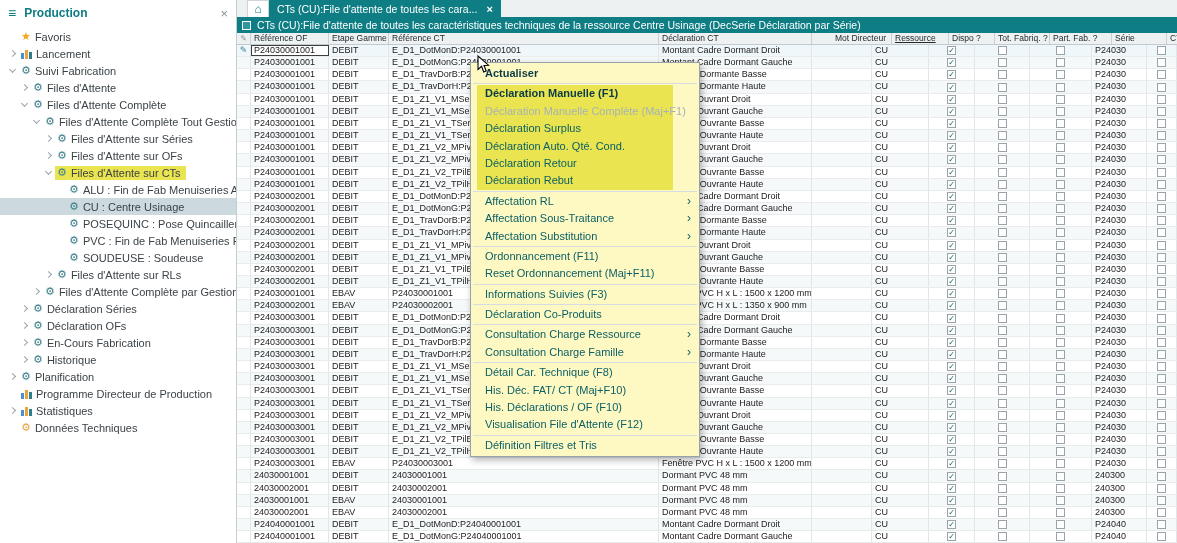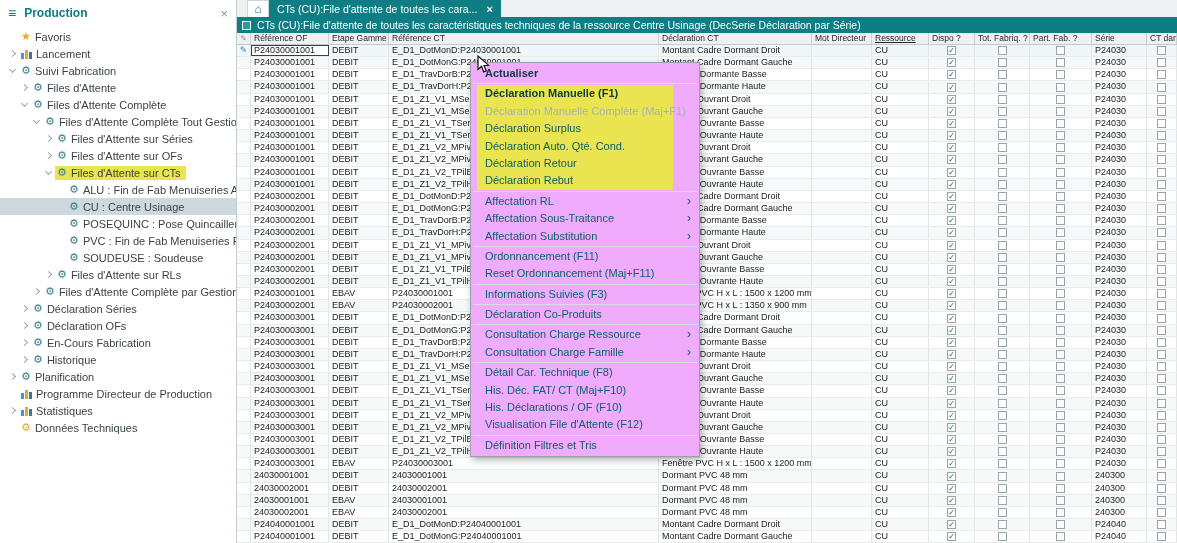--- a/index.html
+++ b/index.html
@@ -43,21 +43,21 @@
   .trow { display:flex; height:12.17px; border-bottom:1px solid #e8eced; background:#fff; }
   .trow.alt { background:#f6f9fa; }
   .trow.current { background:#f0f7fb; }
   .cell { flex:none; border-right:1px solid #e2e6e9; padding:0 3px; line-height:11px; overflow:hidden; white-space:nowrap; }
   .cell.focus { outline:1.5px solid #3a3f44; outline-offset:-1.5px; background:#fff; }
   .selcell { padding:0 1px; display:flex; align-items:center; justify-content:center; }
   .checkcell { display:flex; align-items:center; justify-content:center; padding:0; }
   .checkbox { width:9px; height:9px; border:1px solid #9aa3a9; background:#fff; font-size:8px; line-height:8px; text-align:center; color:#11655f; cursor:pointer; }
 
   
-  #contextMenu { position:absolute; left:470px; top:62px; width:230px; background:#f0abfc; border:1px solid #98a2a8; box-shadow:2px 3px 7px rgba(0,0,0,.3); padding:2px 0; z-index:10; font-size:11px; }
+  #contextMenu { position:absolute; left:470px; top:62px; width:230px; background:#fef9c3; border:1px solid #98a2a8; box-shadow:2px 3px 7px rgba(0,0,0,.3); padding:2px 0; z-index:10; font-size:11px; }
   .menu-item { height:17.4px; line-height:17.4px; padding:0 8px 0 14px; color:#0c6067; display:flex; justify-content:space-between; white-space:nowrap; cursor:pointer; }
   .menu-item.strong { font-weight:bold; color:#0b3b46; }
   .menu-item.disabled { color:#a8b2b6; cursor:default; }
   .menu-sep { height:1px; background:#d7dce0; margin:1px 2px; }
   .menu-group.hl { background:#e9e44f; margin:1px 26px 1px 6px; }
   .menu-group.hl .menu-item { padding-left:8px; }
   .mi-arrow { color:#0c6067; font-size:12px; }
 
   #mouseCursor { position:absolute; left:477px; top:55px; z-index:30; }
 </style>
@@ -303,21 +303,21 @@
     </div>
     <div class="grid">
       <div class="grid-header" id="gridHeader">
           <div class="hcell selcell" style="width: 14px;">
             <span class="icon glyph-icon" style="color: rgb(138, 154, 162); font-size: 8px;">✎</span>
           </div>
           <div class="hcell" style="width: 78px;">Référence OF</div>
           <div class="hcell" style="width: 60px;">Etape Gamme</div>
           <div class="hcell" style="width: 270px;">Référence CT</div>
           <div class="hcell" style="width: 153px;">Déclaration CT</div>
-          <div class="hcell" style="width: 60px;">Mot Directeur</div>
+          <div class="hcell" style="width: 60px; margin-left: 20px;">Mot Directeur</div>
           <div class="hcell" style="width: 57px; text-decoration: underline;">Ressource</div>
           <div class="hcell" style="width: 46px;">Dispo ?</div>
           <div class="hcell" style="width: 55px;">Tot. Fabriq. ?</div>
           <div class="hcell" style="width: 62px;">Part. Fab. ?</div>
           <div class="hcell" style="width: 55px;">Série</div>
           <div class="hcell" style="width: 30px;">CT dans</div>
         </div>
       <div class="grid-body" id="gridBody">
           <div class="trow current">
             <div class="cell selcell" style="width: 14px;">

